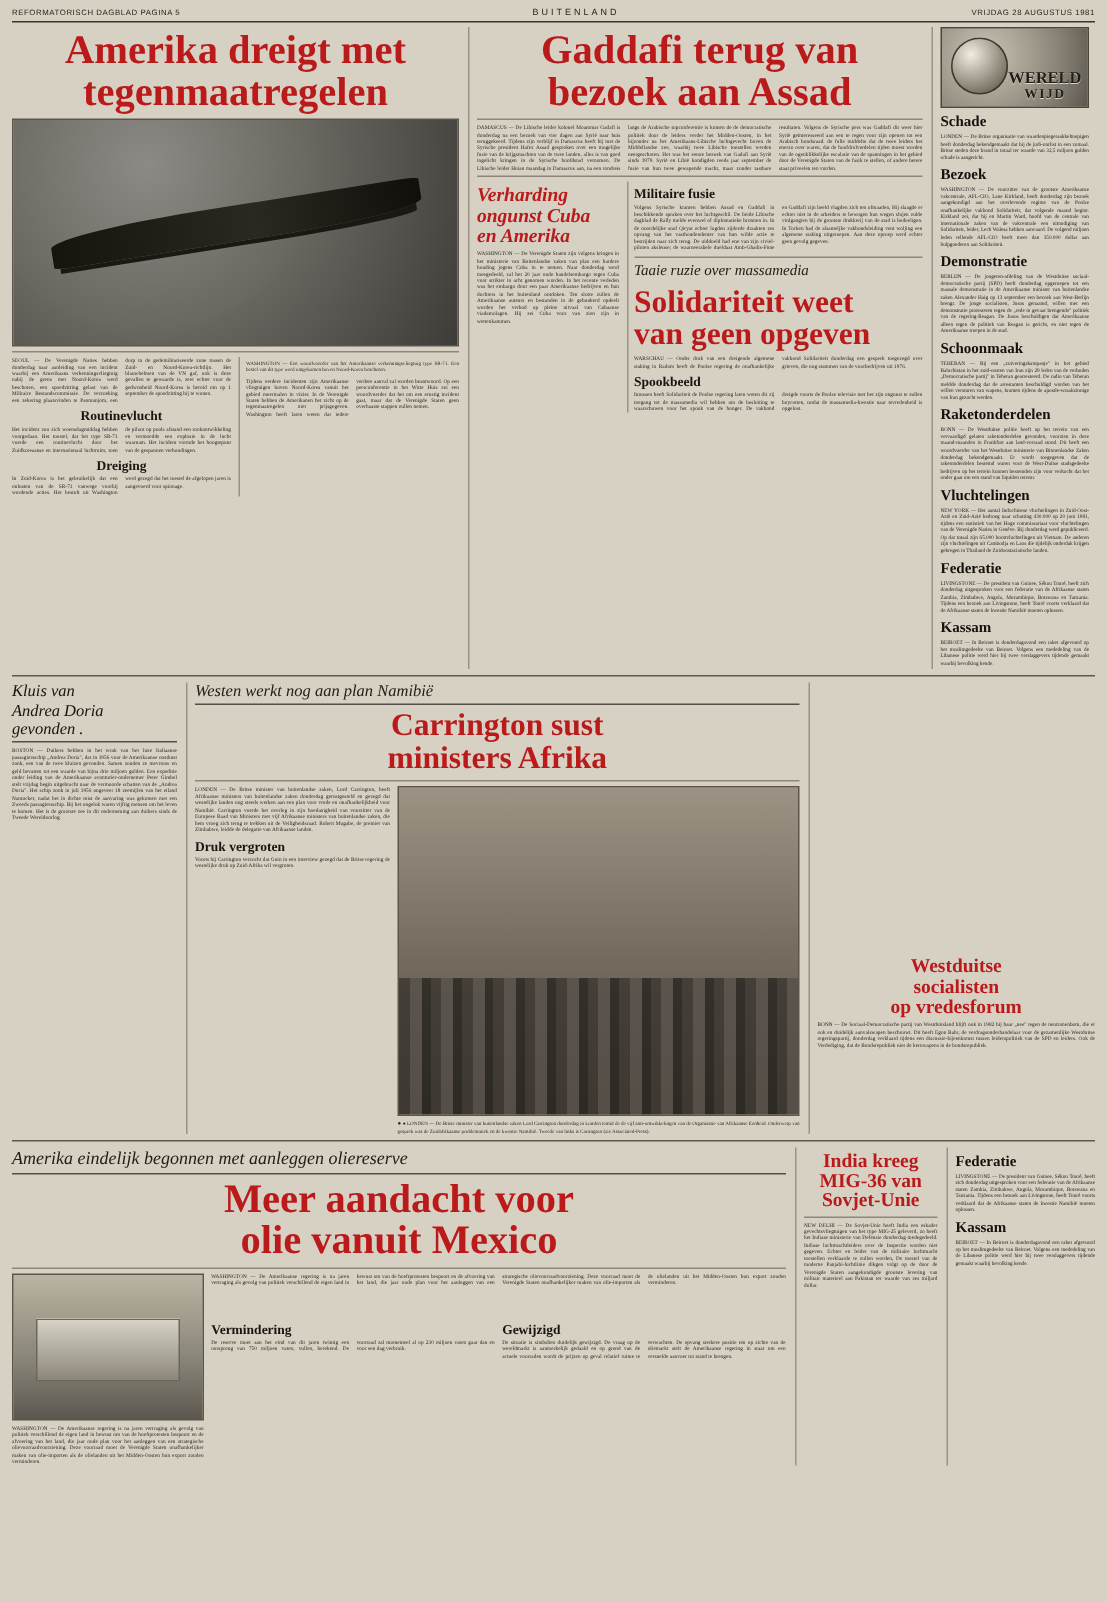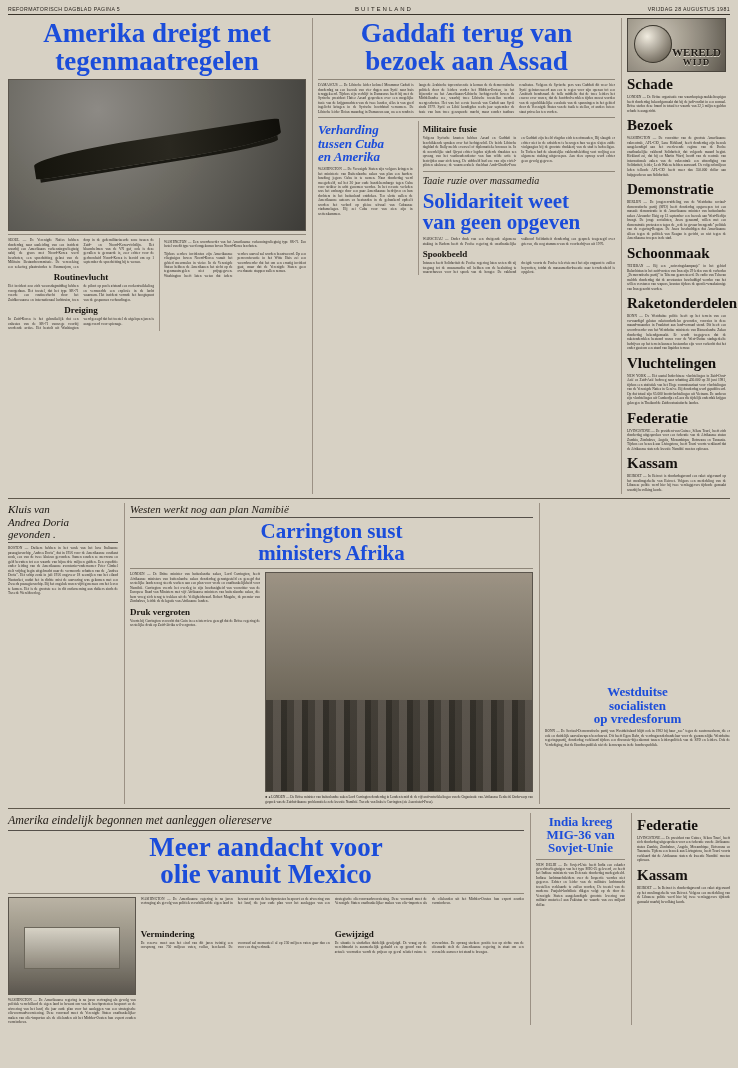--- a/index.html
+++ b/index.html
@@ -35,21 +35,21 @@
   .kicker{
     font-style:italic;font-size:11px;color:#26211a;
     border-bottom:1px solid #55504a;padding-bottom:2px;margin-bottom:3px;
   }
   h1.head{
     font-family:"Liberation Serif", serif;
     font-weight:700;
     text-align:center;
     line-height:1.02;
     margin:2px 0 4px 0;
-    color:#1d4ed8;
+    color:#b91c1c;
   }
   .h-xl{font-size:27px;}
   .h-lg{font-size:21px;}
   .h-sm{font-size:13px;}
   .subhead{
     font-family:"Liberation Serif", serif;
     font-weight:700;font-size:9px;text-align:center;margin:3px 0 2px;
   }
   .body-text{
     font-size:3.5px;
@@ -106,21 +106,21 @@
     box-shadow:inset 0 0 0 1px #3c382f;
   }
   .logo-box .wl{
     position:absolute;right:4px;top:28px;text-align:center;
     font-family:"Liberation Serif", serif;font-weight:700;font-size:11px;color:#211d18;
     line-height:1;
     text-shadow:0 1px 0 #ded8cb;
   }
   .logo-box .wl small{display:block;font-size:9px;letter-spacing:1px;}
   .brief h3{
-    font-family:"Liberation Serif", serif;font-weight:700;font-size:15px;
+    font-family:"Liberation Serif", serif;font-weight:700;font-size:10px;
     margin:4px 0 2px;color:#161310;
   }
   .brief p{font-size:3.5px;line-height:1.3;text-align:justify;margin:0 0 2px;color:#2b2620;}
   .italic{font-style:italic;}
   .center{text-align:center;}.mt3{margin-top:3px;}
   .flex{display:flex;}
   .bullet:before{content:"● ";font-size:4px;}
 </style>
 </head>
 <body>
@@ -164,21 +164,21 @@
           <span>bezoek aan Assad</span>
         </h1>
         <div class="hr-thin"></div>
         <div class="body-text c3">DAMASCUS — De Libische leider kolonel Moammar Gadafi is donderdag na een bezoek van vier dagen aan Syrië naar huis teruggekeerd. Tijdens zijn verblijf in Damascus heeft hij met de Syrische president Hafez Assad gesproken over een mogelijke fusie van de krijgsmachten van de twee landen, alles is van goed ingelicht kringen in de Syrische hoofdstad vernomen. De Libische leider Hoian maandag in Damascus aan, na een rondreis langs de Arabische topconferentie is komen de de democratische politiek door de leiders verder het Midden-Oosten, in het bijzonder na het Amerikaans-Libische luchtgevecht boven de Middellandse zee, waarbij twee Libische toestellen werden neergeschoten. Het was het eerste bezoek van Gadafi aan Syrië sinds 1979. Syrië en Libië kondigden reeds jaar september de fusie van hun twee gewapende macht, maar zonder tastbare resultaten. Volgens de Syrische pers was Gaddafi dit weer hier Syrië geïnteresseerd aan een te regen voor zijn openen tot een Arabisch bondsraad. de fulle middelte dat de twee leiders het enerzo over waren, dat de hoofdrolverdelen tijden moest worden van de ogenblikkelijke escalatie van de spanningen in het gebied door de Verenigde Staten van de fasik te stellen, of andere betere staat priveelen ten vorden.</div>
         <div class="hr-thin"></div>
 
         <div class="flex" style="gap:5px;margin-top:2px;">
           <div style="width:95px;">
             <h1 class="head h-sm" style="text-align:left;font-style:italic;">
               <span>Verharding</span><br>
-              <span>tussen Cuba</span><br>
+              <span>ongunst Cuba</span><br>
               <span>en Amerika</span>
             </h1>
             <div class="body-text">WASHINGTON — De Verenigde Staten zijn volgens kringen in het ministerie van Buitenlandse zaken van plan een hardere houding jegens Cuba in te nemen. Naar donderdag werd meegedeeld, zal het 20 jaar oude handelsembargo tegen Cuba voor strikter in acht genomen worden. In het recente verleden was het embargo door een paar Amerikaanse bedrijven en hun dochters in het buitenland ontdoken. Ten slotte zullen de Amerikaanse auteurs en bestanden in de gebunkerd opdeelt worden het verbod op pleine uitvaal van Cubaanse viadamolagen. Hij zei Cuba voor van zien zijn in wettenkammen.</div>
           </div>
           <div style="width:197px;" class="rule-v">
             <div style="padding-left:4px;">
               <div class="subhead" style="text-align:left;font-size:9px;">Militaire fusie</div>
               <div class="body-text c2">Volgens Syrische kranten hebben Assad en Gaddafi in beschikkende spraken over het luchtgeschil. De beide Libische dagblad de Rally melde evenwel of diplomatieke bronnen in. In de noordelijke stad Qiryat echter logden zijderde draakten zes opvang van het vasthoudendenter van hun wilde actie te bestrijden naar zich terug. De uiddoeld had ene van zijn civiel-piloten aksleuse; de waarneerabele dueldaat Amb-Ghadis-Fnne en Gaddafi zijn beeld vlagden zich ten ofmaaden, Hij slaagde er echter niet in de arbeiders te bewogen hun wegen slujen zulde vinlgangien bij de grootste drukkerij van de stad is bedoeligen. In Torken had de alsanteljke vakbondsleiding vent woljing een algemene staking uitgeroepen. Aan deze oproep werd echter geen gevolg gegeven.</div>
               <div class="hr-thin"></div>
               <div class="kicker italic" style="font-size:10px;border:none;">Taaie ruzie over massamedia</div>

